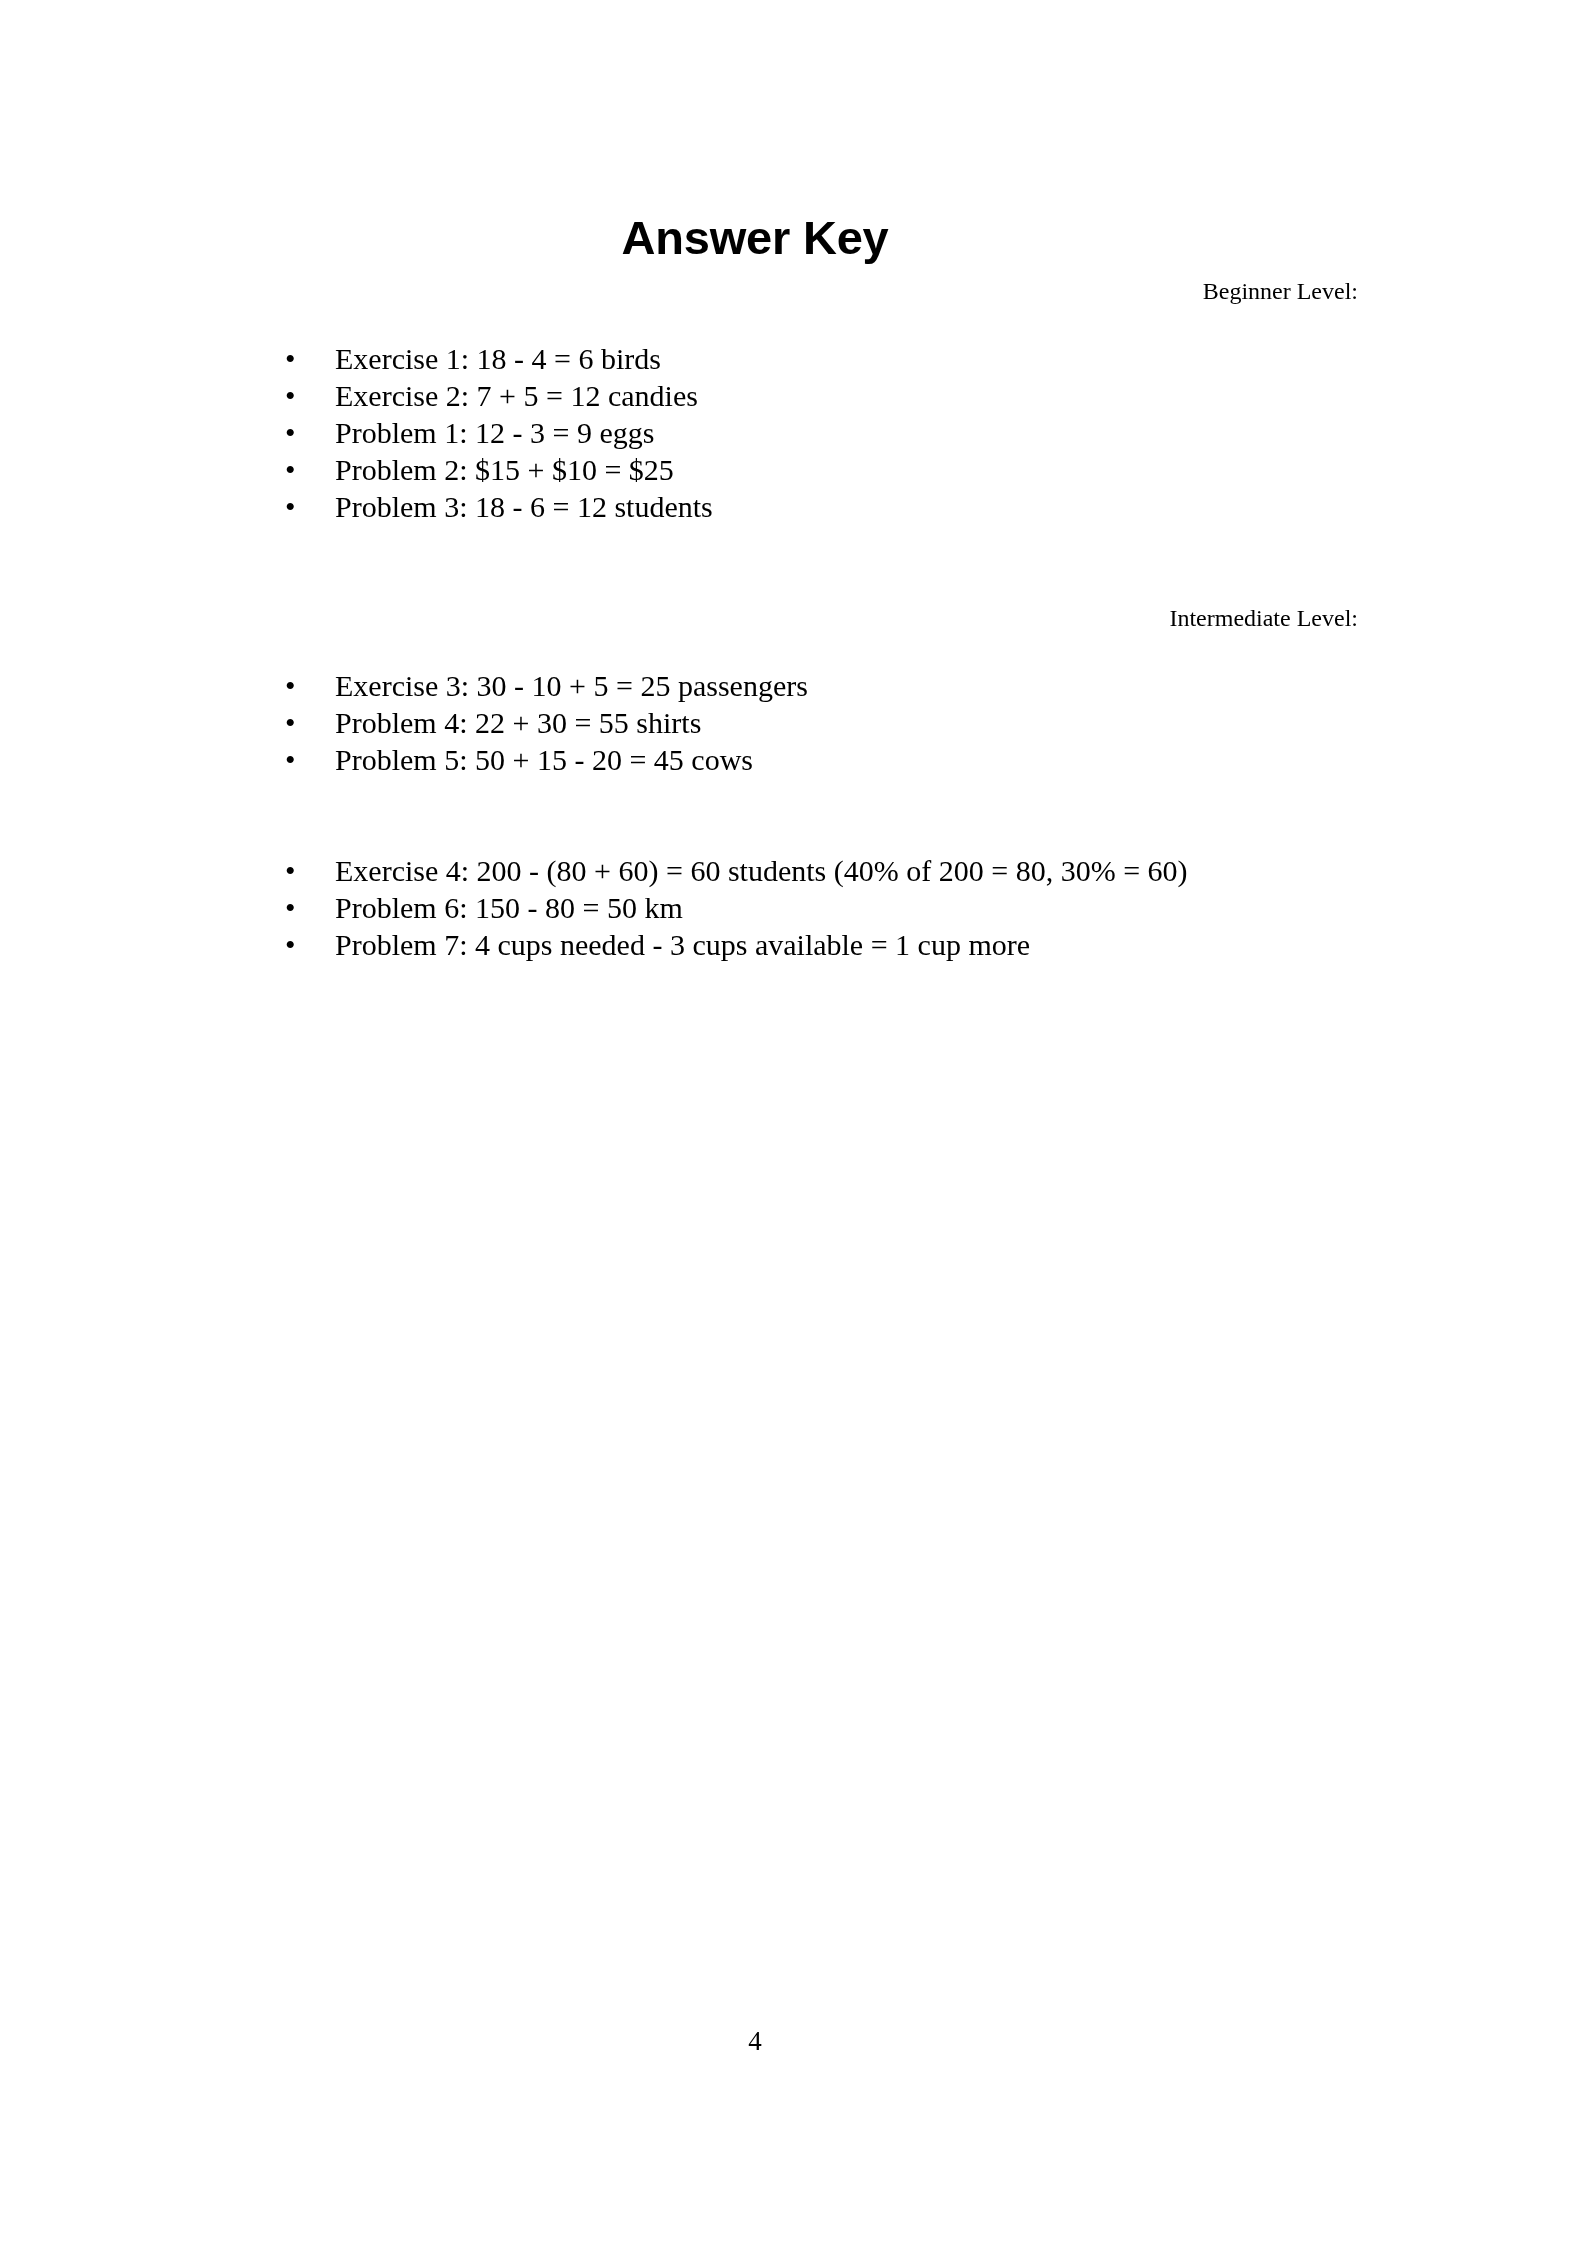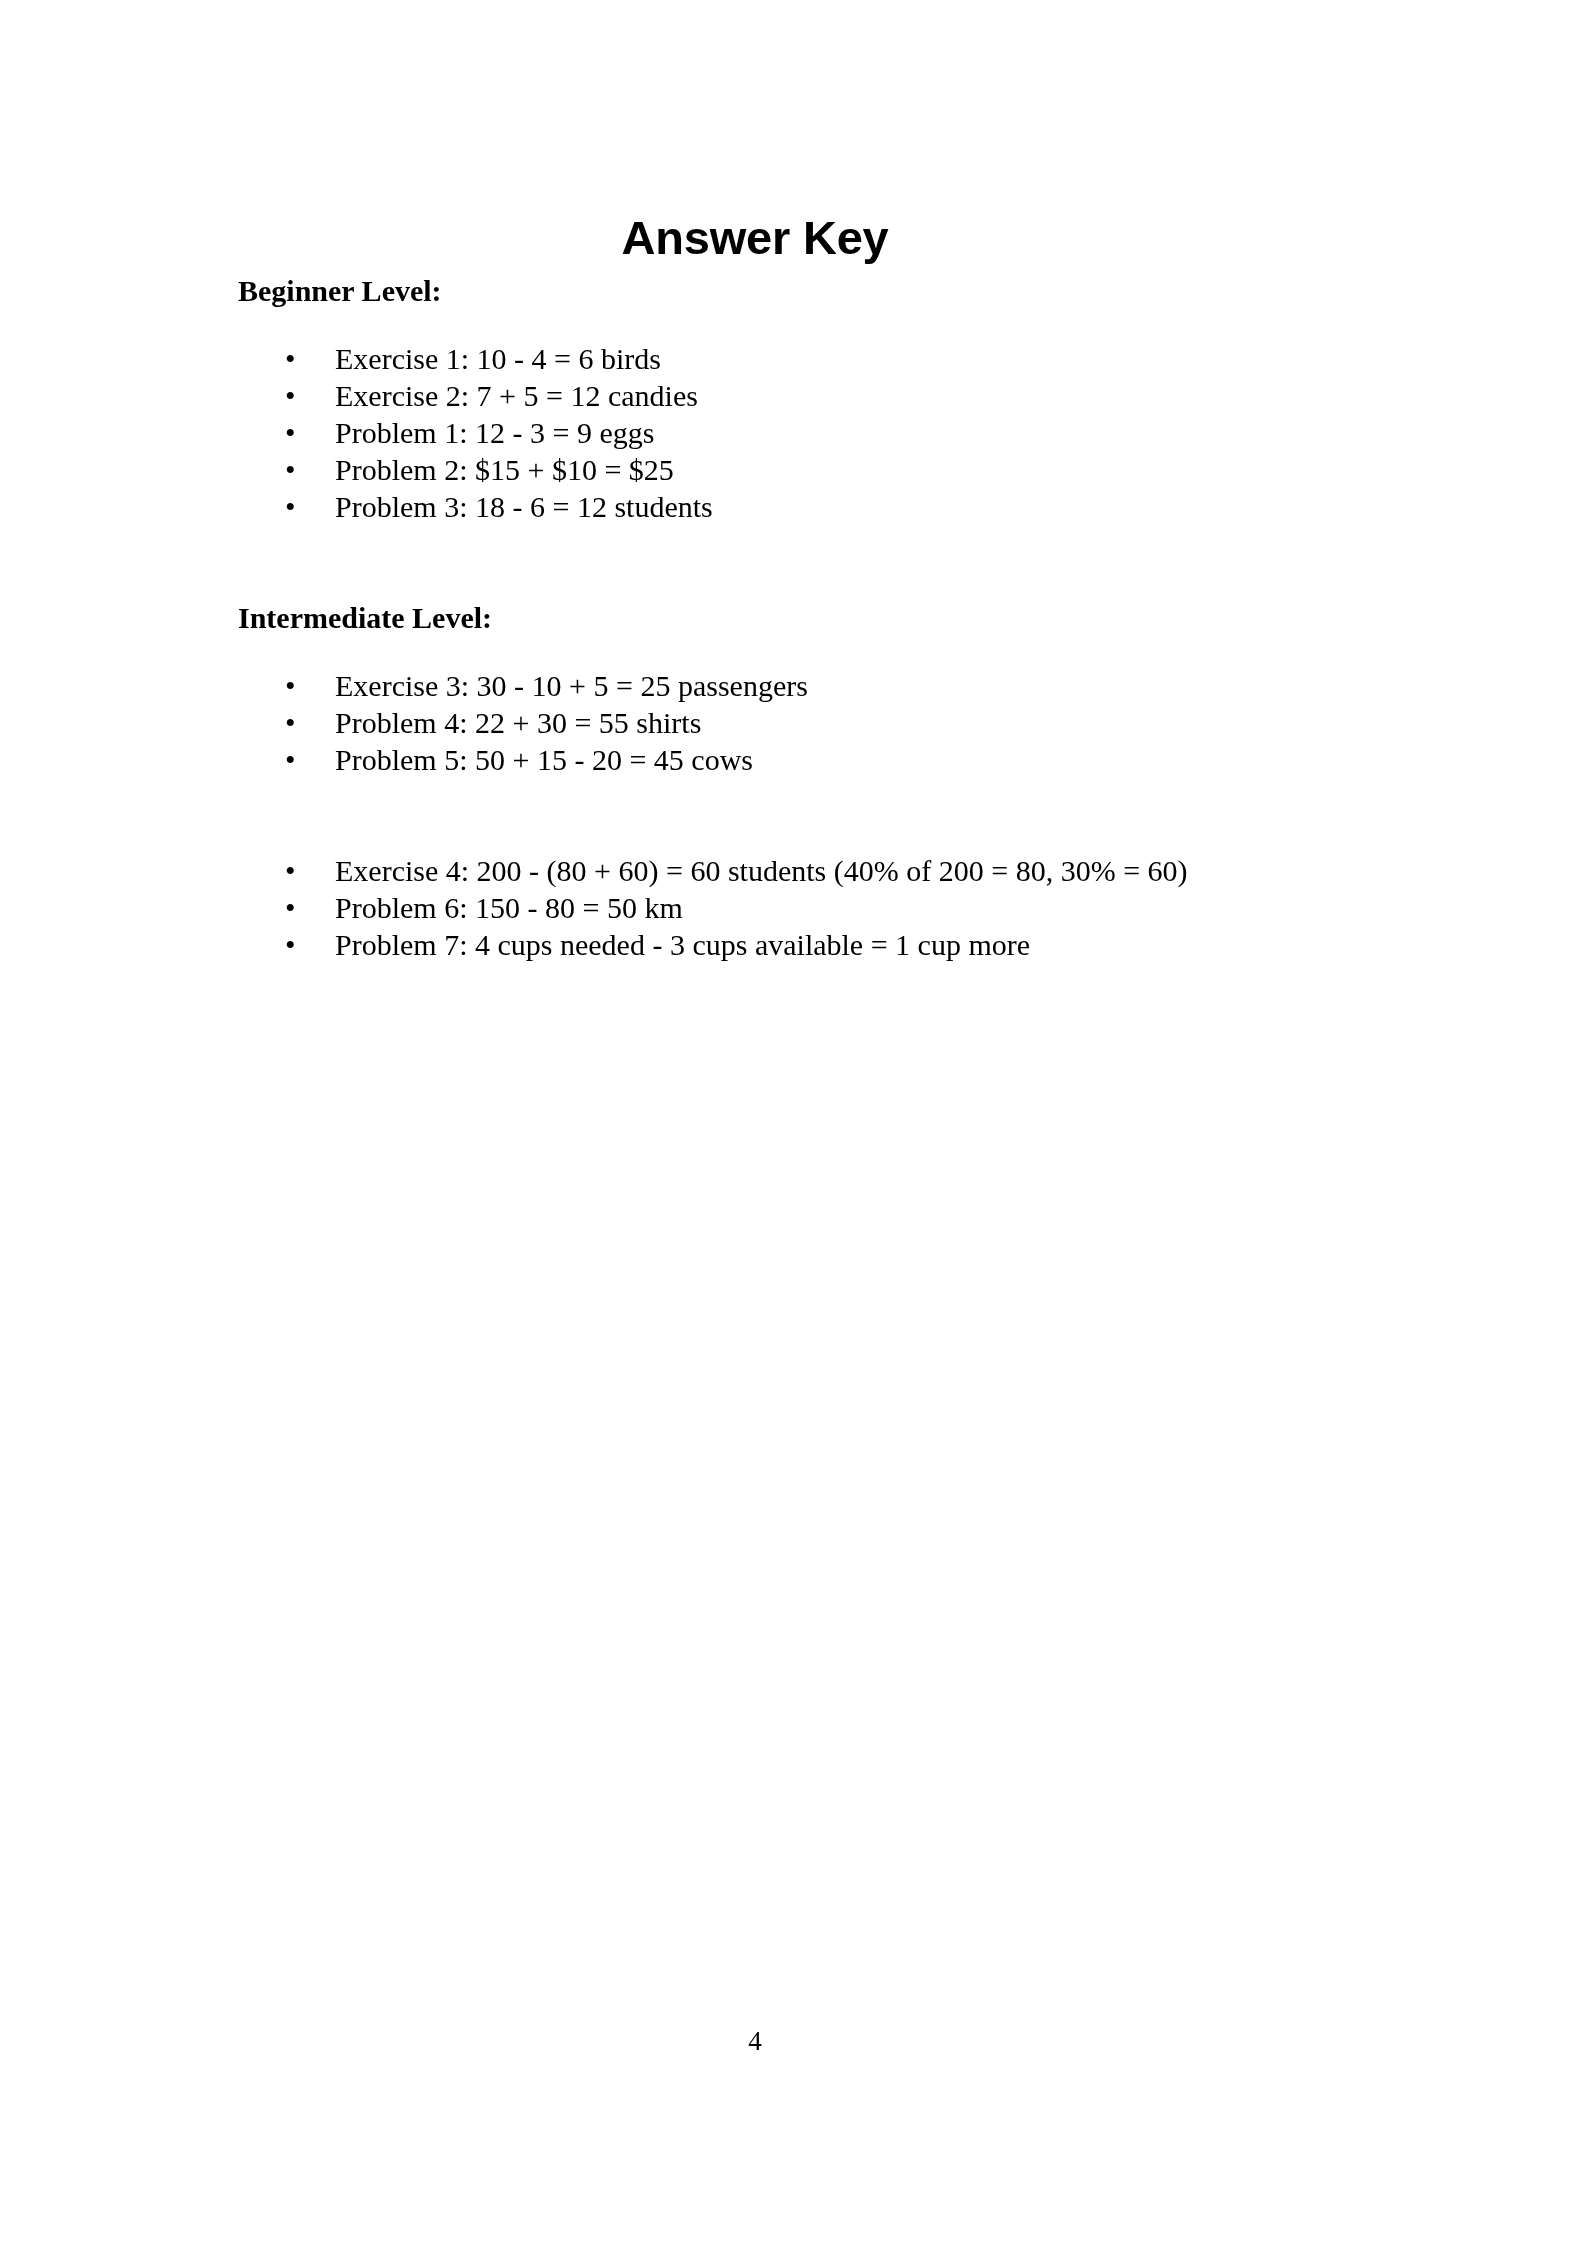--- a/index.html
+++ b/index.html
@@ -45,25 +45,26 @@
   .section {
     margin: 0 0 0 0;
   }
 
   .section + .section {
     margin-top: 74px;
   }
 
   .section-heading {
     font-family: "Liberation Serif", "DejaVu Serif", serif;
-    font-weight: bold;
-    font-size: 30px;
+    font-weight: normal;
+    font-size: 24px;
     line-height: 38px;
     color: #000000;
     margin: 0 0 0 0;
+    text-align: right;
   }
 
   .answer-list {
     list-style: none;
     margin: 30px 0 0 0;
     padding: 0;
   }
 
   .answer-item {
     position: relative;
@@ -106,21 +107,21 @@
 
   <h1 class="doc-title">Answer Key</h1>
 
   <div class="content">
 
     <section class="section">
       <h2 class="section-heading">Beginner Level:</h2>
       <ul class="answer-list">
         <li class="answer-item">
           <span class="bullet">•</span>
-          <span>Exercise 1: 10 - 4 = 6 birds</span>
+          <span>Exercise 1: 18 - 4 = 6 birds</span>
         </li>
         <li class="answer-item">
           <span class="bullet">•</span>
           <span>Exercise 2: 7 + 5 = 12 candies</span>
         </li>
         <li class="answer-item">
           <span class="bullet">•</span>
           <span>Problem 1: 12 - 3 = 9 eggs</span>
         </li>
         <li class="answer-item">

